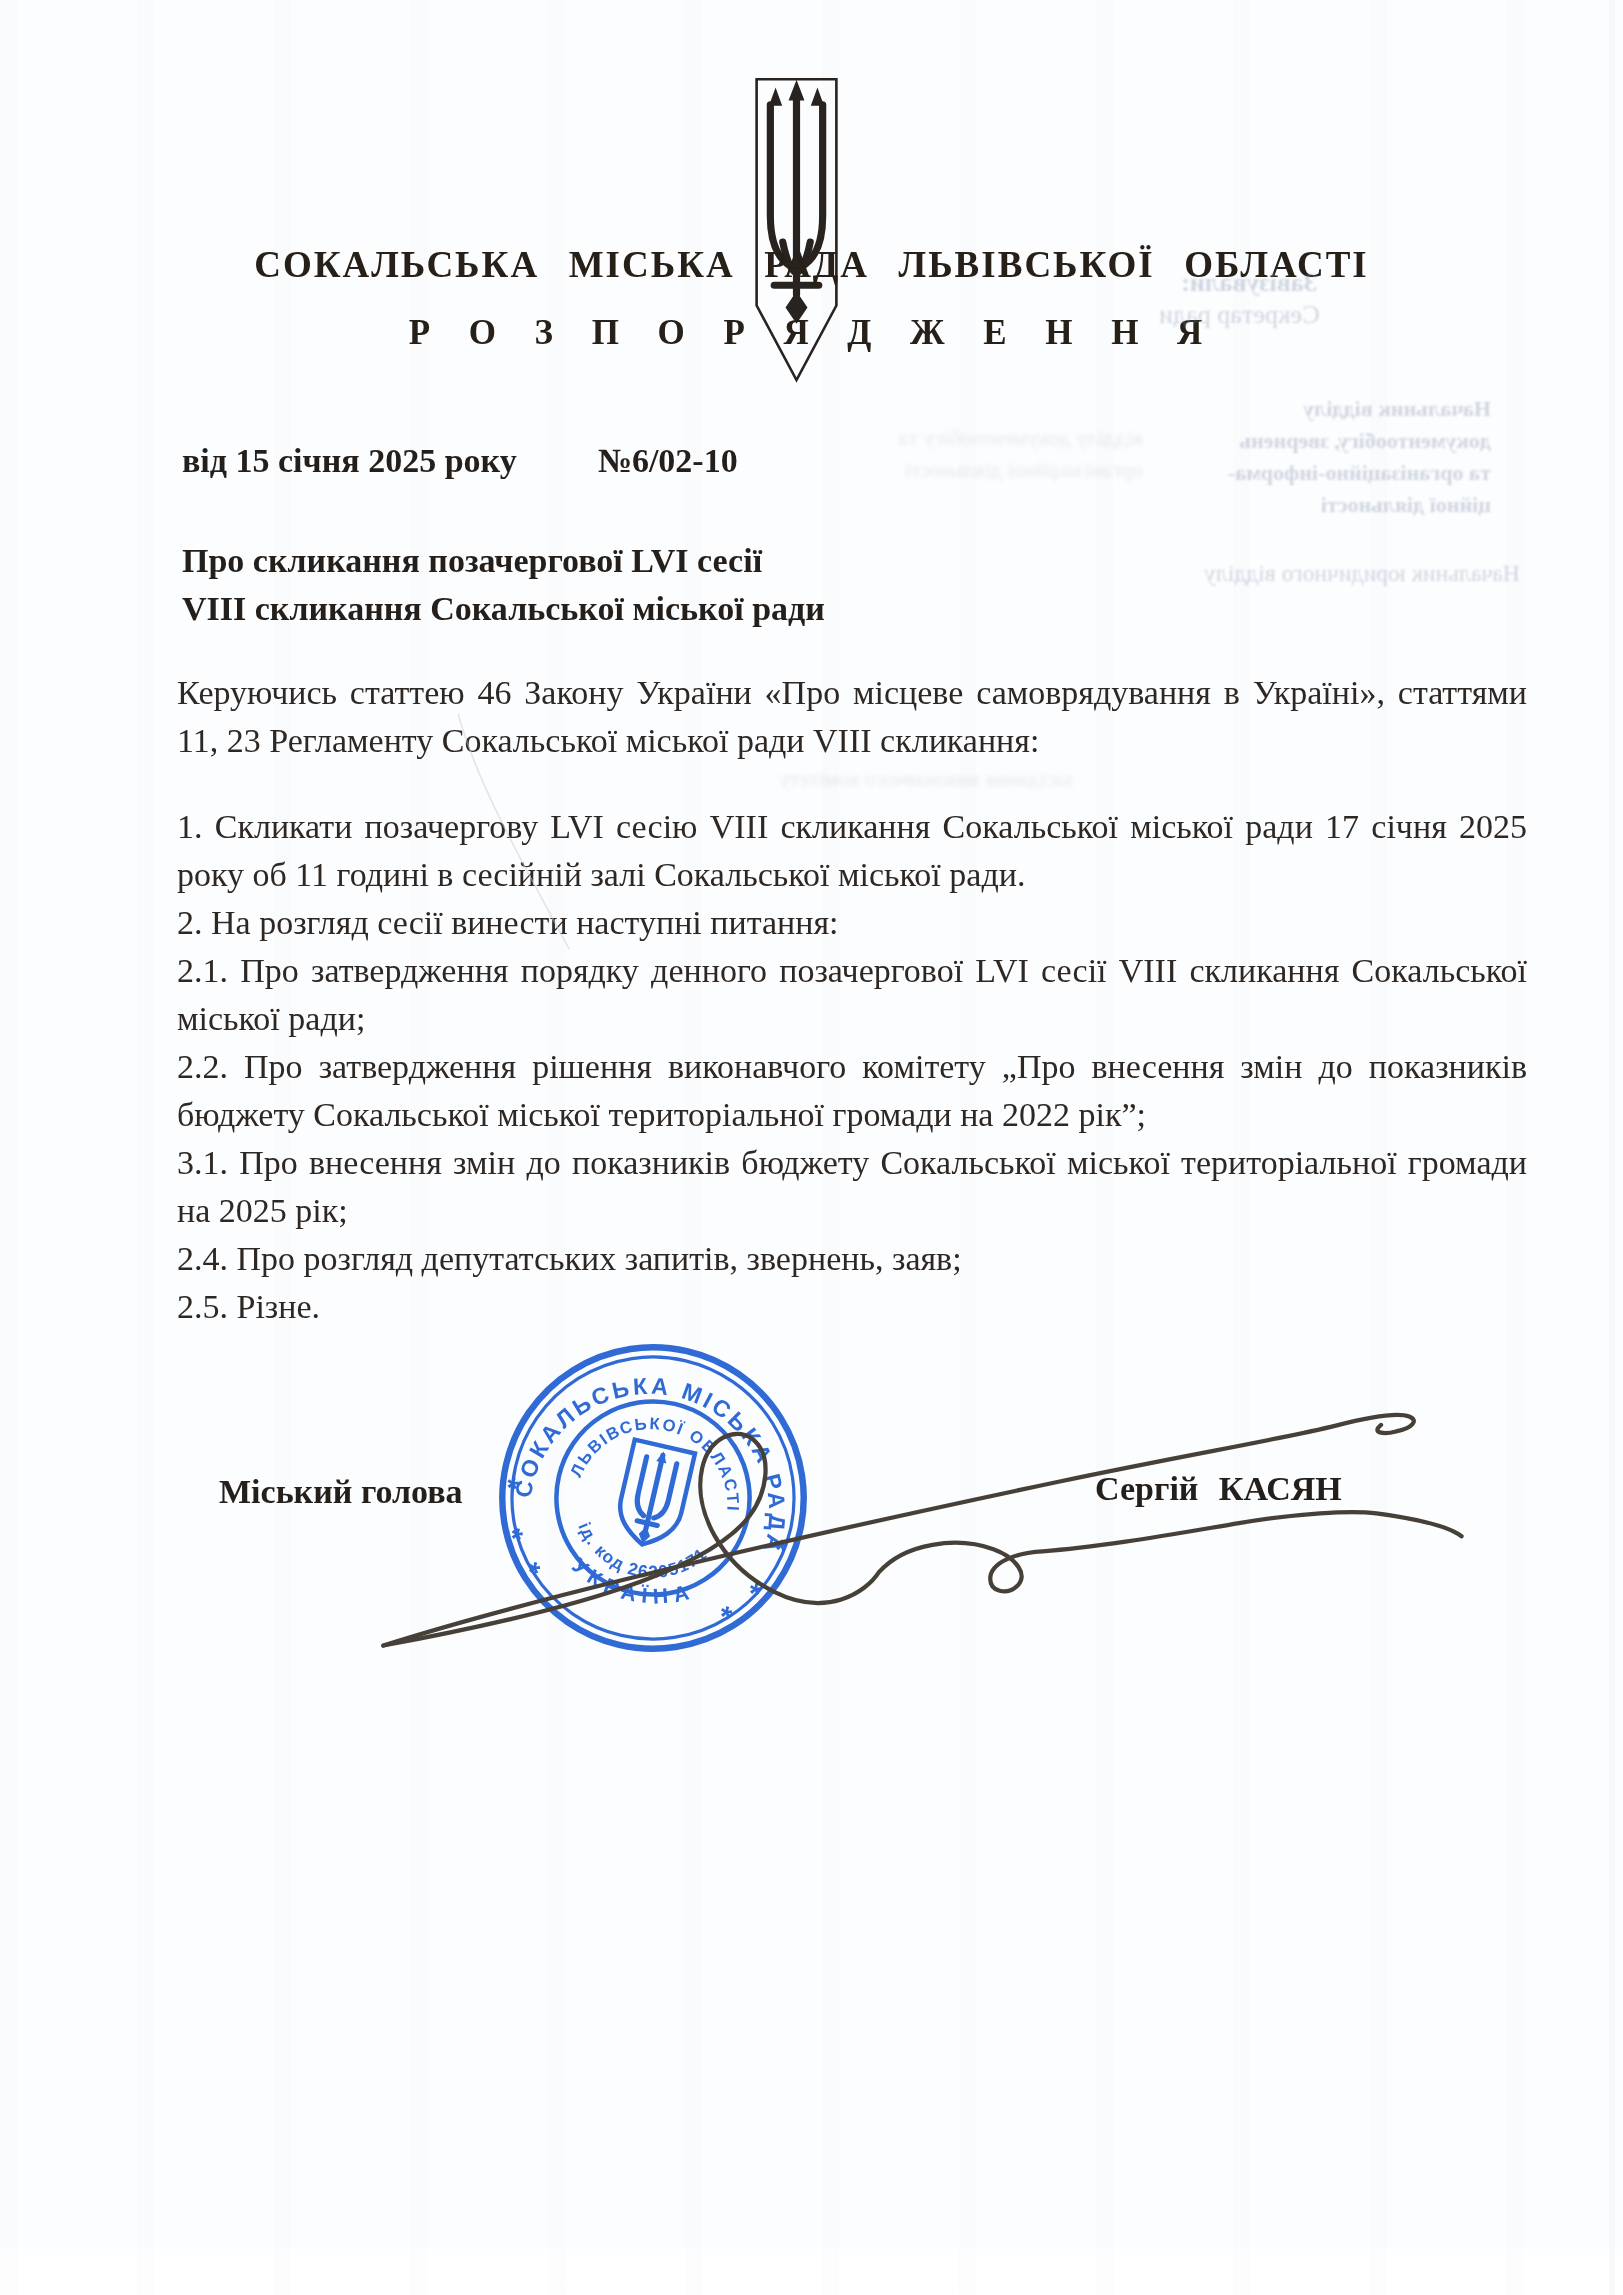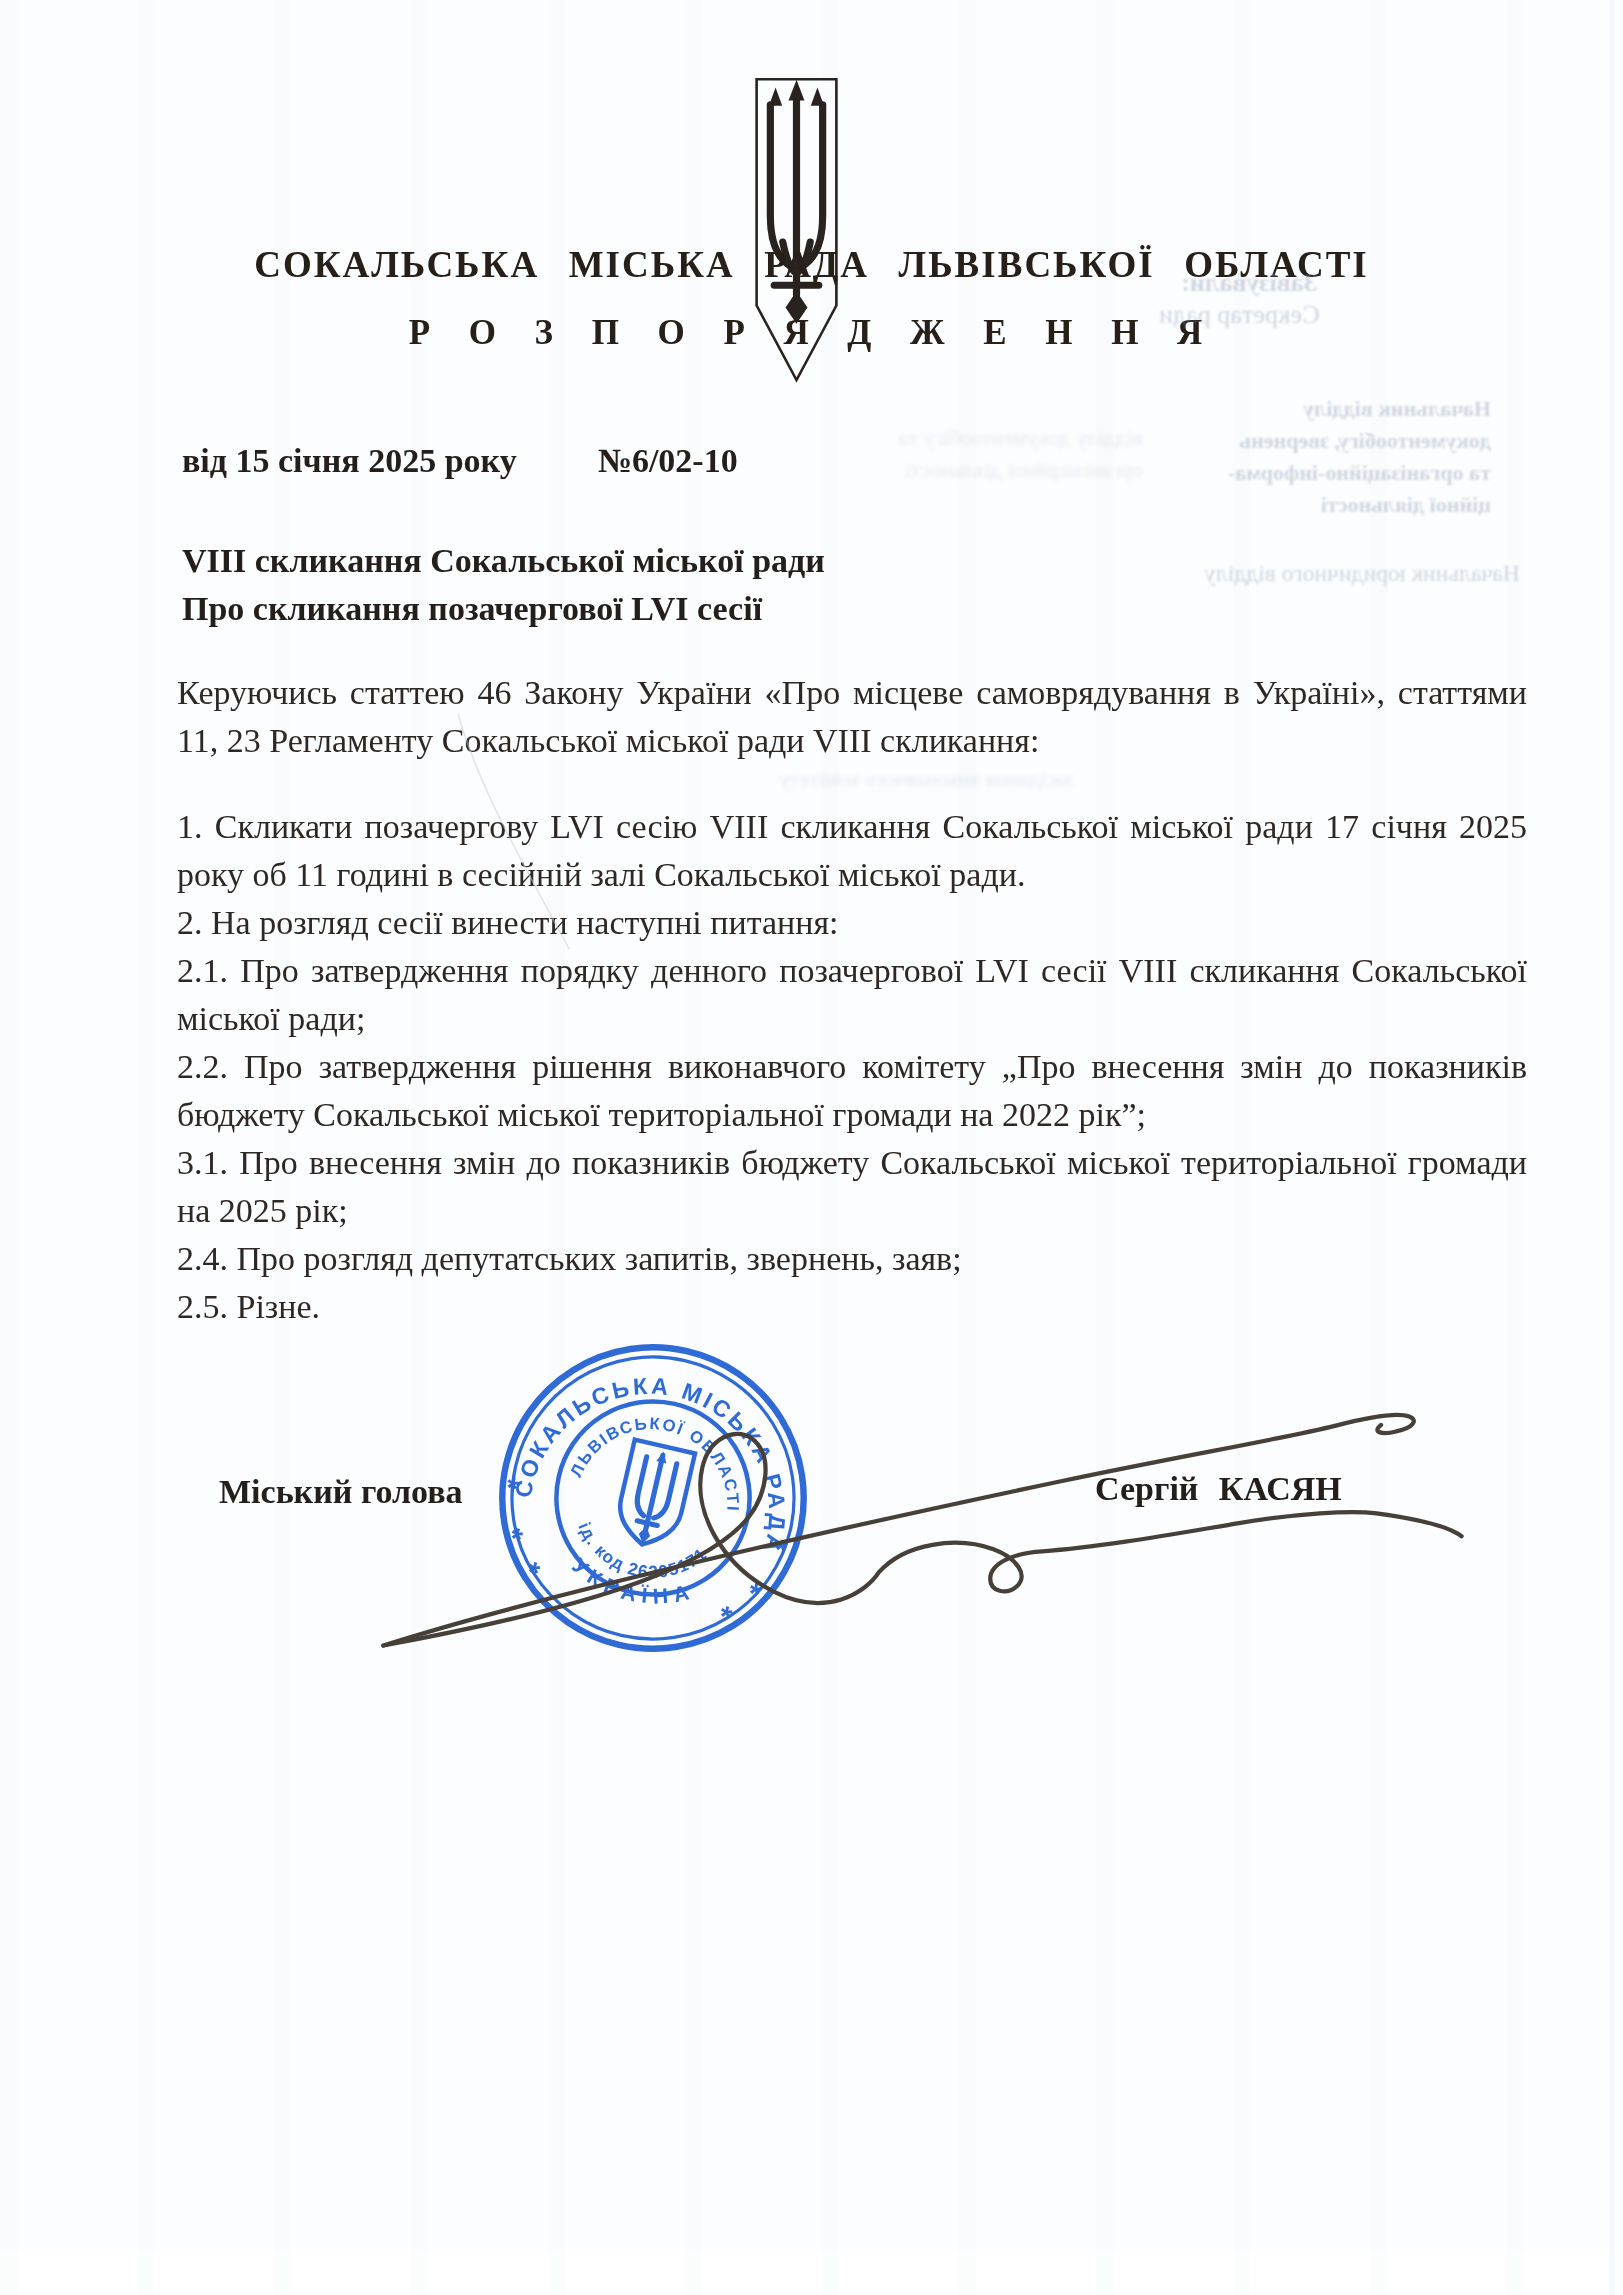--- a/index.html
+++ b/index.html
@@ -106,22 +106,22 @@
 
   <div class="abs org-name">СОКАЛЬСЬКА МІСЬКА РАДА ЛЬВІВСЬКОЇ ОБЛАСТІ</div>
   <div class="abs doc-type">Р О З П О Р Я Д Ж Е Н Н Я</div>
 
   <div class="abs date-line">
     <span>від  15 січня 2025  року</span>
     <span>№6/02-10</span>
   </div>
 
   <div class="abs subject">
+    <div>Про  скликання позачергової  LVI сесії</div>
     <div>VIII скликання Сокальської міської ради</div>
-    <div>Про  скликання позачергової  LVI сесії</div>
   </div>
 
   <div class="abs bodytext">
     <p class="preamble">Керуючись статтею 46 Закону України «Про місцеве самоврядування в Україні», статтями 11, 23 Регламенту Сокальської міської ради VIII скликання:</p>
     <div class="item">1. Скликати позачергову LVI сесію VIII скликання Сокальської міської ради 17 січня 2025 року об 11 годині в сесійній залі Сокальської міської ради.</div>
     <div class="item">2. На розгляд сесії винести наступні питання:</div>
     <div class="item">2.1. Про затвердження порядку денного позачергової LVI сесії VIII скликання Сокальської міської ради;</div>
     <div class="item">2.2. Про затвердження рішення виконавчого комітету „Про внесення змін до показників бюджету Сокальської міської територіальної громади на 2022 рік”;</div>
     <div class="item">3.1. Про внесення змін до показників бюджету Сокальської міської територіальної громади на 2025 рік;</div>
     <div class="item">2.4. Про розгляд депутатських запитів, звернень, заяв;</div>

